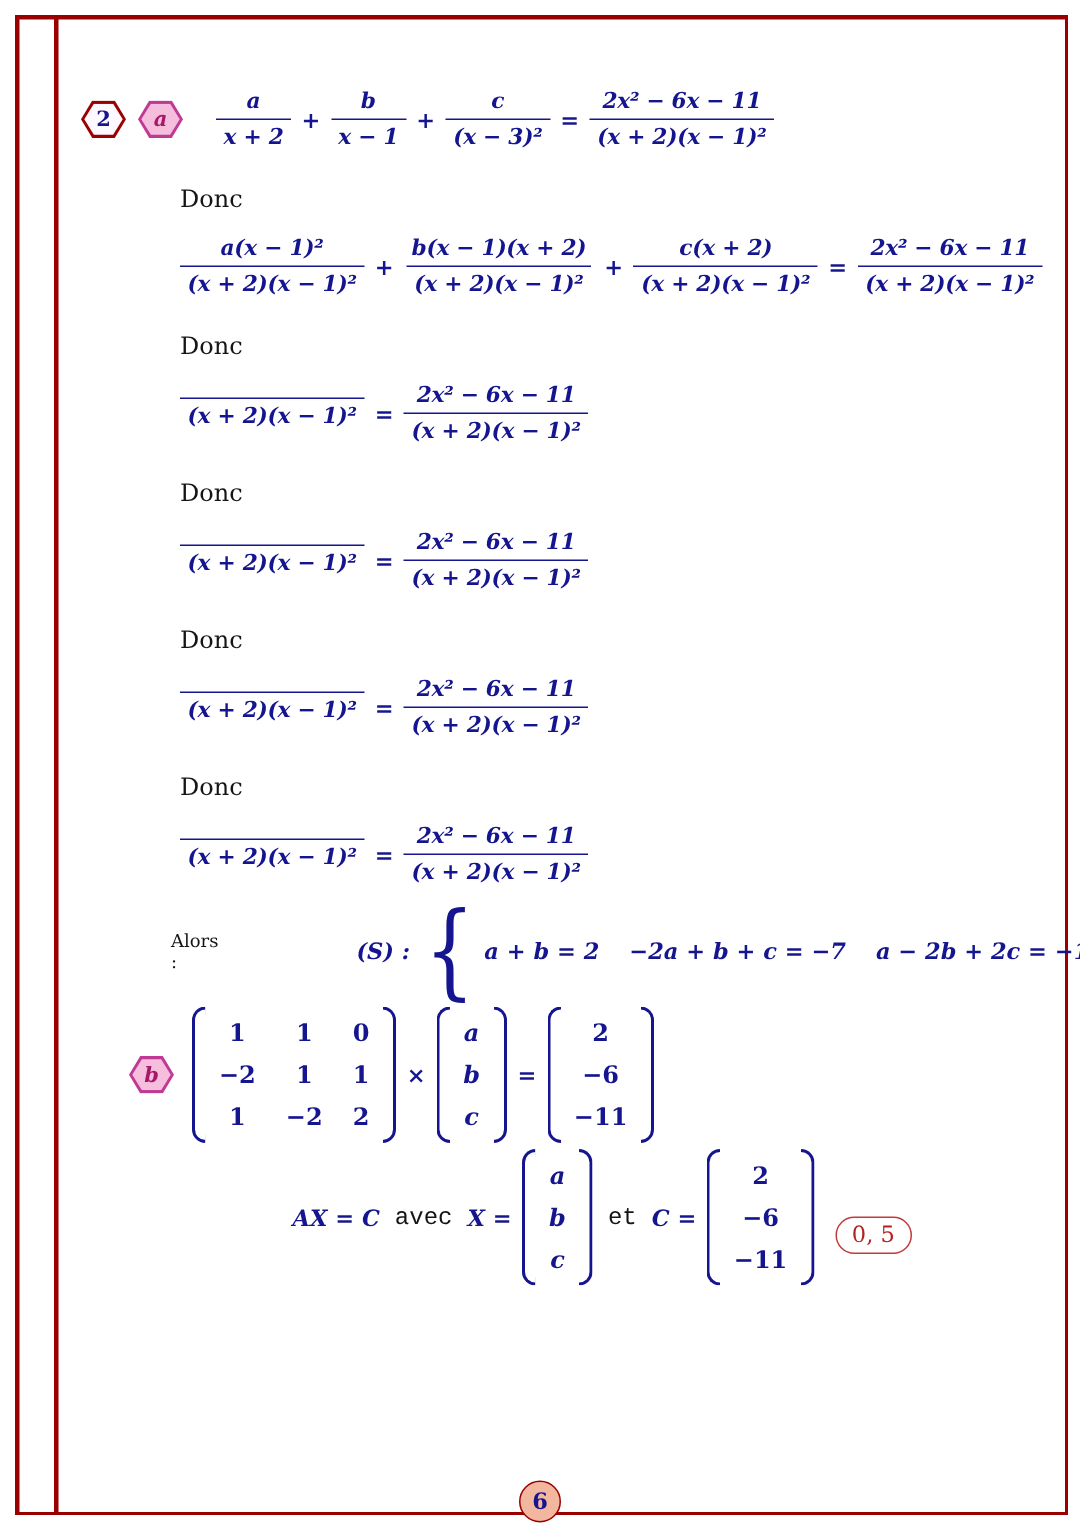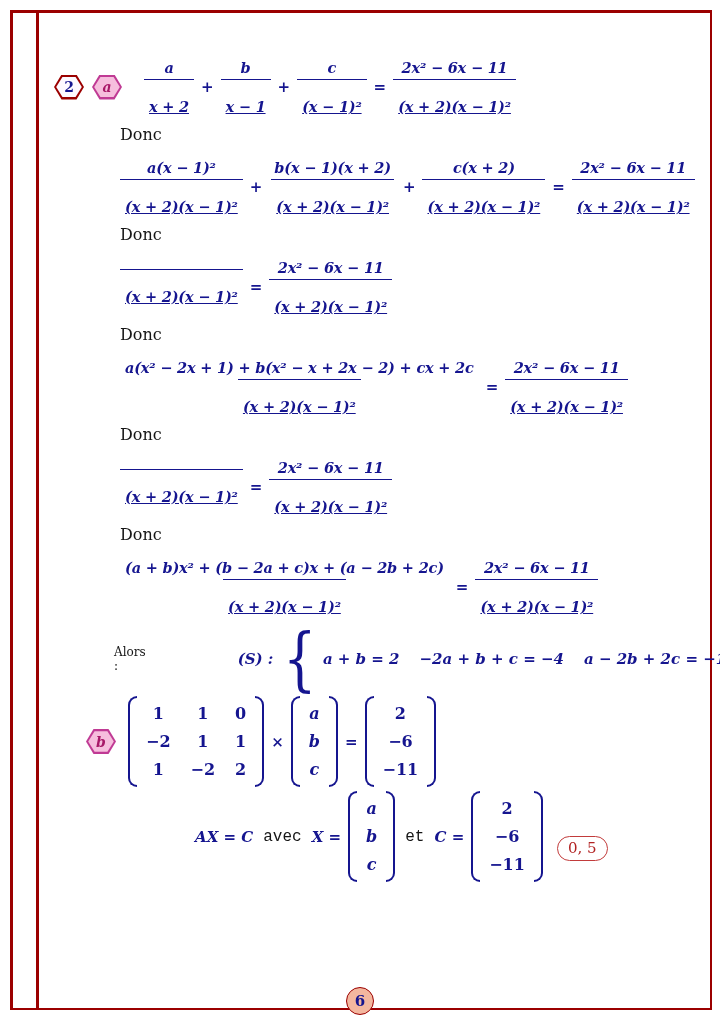--- a/index.html
+++ b/index.html
@@ -19,28 +19,28 @@
   .fl-right{right:8px;top:10px;bottom:8px;width:2.5px;}
   .fl-left-outer{left:10px;top:10px;bottom:8px;width:2.5px;}
   .fl-left-inner{left:36px;top:10px;bottom:8px;width:2.5px;}
 
   .content{position:absolute;left:38px;right:12px;top:12px;bottom:12px;}
 
   
   .row{display:flex;align-items:center;flex-wrap:nowrap;}
   .eq{display:flex;align-items:center;gap:7px;white-space:nowrap;}
 
-  .word{font-size:16px;color:#151515;margin:9px 0 9px 82px;}
+  .word{font-size:16px;color:#151515;margin:22px 0 9px 82px;}
   .wtok{font-size:16px;color:#151515;font-style:normal;margin:0 3px;white-space:nowrap;font-family:Liberation Mono, monospace;}
 
   .mtok{font-style:italic;font-weight:bold;font-size:15px;color:var(--navy);white-space:nowrap;}
 
   .frac{display:inline-flex;flex-direction:column;align-items:center;font-style:italic;font-weight:bold;font-size:14.5px;color:var(--navy);letter-spacing:-0.2px;}
   .frac .num{padding:1px 5px 3px;white-space:nowrap;}
-  .frac .den{border-top:1.6px solid var(--navy);padding:18px 5px 1px;white-space:nowrap;text-decoration:underline;}
+  .frac .den{border-top:1.6px solid var(--navy);padding:3px 5px 1px;white-space:nowrap;}
 
   .eq1-row{margin:46px 0 0 16px;gap:8px;}
   .eq-row{margin:14px 0 0 82px;text-align:right;}
   .alors-row{margin:14px 0 0 76px;display:flex;align-items:center;}
   .alors-row .word-inline{font-size:12px;color:#151515;}
   .sys-wrap{margin-left:92px;}
   .mrow{margin:8px 0 0 48px;display:flex;align-items:center;gap:12px;}
   .axc-row{margin:4px 0 0 157px;display:flex;align-items:center;}
 
   
@@ -101,21 +101,21 @@
             <span class="den">x + 2</span>
           </span>
           <span class="mtok">+</span>
           <span class="frac">
             <span class="num">b</span>
             <span class="den">x − 1</span>
           </span>
           <span class="mtok">+</span>
           <span class="frac">
             <span class="num">c</span>
-            <span class="den">(x − 1)²</span>
+            <span class="den">(x − 3)²</span>
           </span>
           <span class="mtok">=</span>
           <span class="frac">
             <span class="num">2x² − 6x − 11</span>
             <span class="den">(x + 2)(x − 1)²</span>
           </span>
         </div>
     </div>
 
     <div class="word">Donc</div>
@@ -152,66 +152,64 @@
         <span class="frac">
           <span class="num">2x² − 6x − 11</span>
           <span class="den">(x + 2)(x − 1)²</span>
         </span>
       </div>
 
     <div class="word">Donc</div>
 
     <div class="eq eq-row">
         <span class="frac">
-          <span class="num">a(x² − 2x + 1) + b(x² − x + 2x − 2) + cx + 2c</span>
-          <span class="den">(x + 2)(x − 1)²</span>
-        </span>
-        <span class="mtok">=</span>
-        <span class="frac">
-          <span class="num">2x² − 6x − 11</span>
-          <span class="den">(x + 2)(x − 1)²</span>
-        </span>
-      </div>
-
-    <div class="word">Donc</div>
-
-    <div class="eq eq-row">
-        <span class="frac">
-          <span class="den">(x + 2)(x − 1)²</span>
-        </span>
-        <span class="mtok">=</span>
-        <span class="frac">
-          <span class="num">2x² − 6x − 11</span>
-          <span class="den">(x + 2)(x − 1)²</span>
-        </span>
-      </div>
-
-    <div class="word">Donc</div>
-
-    <div class="eq eq-row">
-        <span class="frac">
-          <span class="num">(a + b)x² + (b − 2a + c)x + (a − 2b + 2c)</span>
+          <span class="den">(x + 2)(x − 1)²</span>
+        </span>
+        <span class="mtok">=</span>
+        <span class="frac">
+          <span class="num">2x² − 6x − 11</span>
+          <span class="den">(x + 2)(x − 1)²</span>
+        </span>
+      </div>
+
+    <div class="word">Donc</div>
+
+    <div class="eq eq-row">
+        <span class="frac">
+          <span class="den">(x + 2)(x − 1)²</span>
+        </span>
+        <span class="mtok">=</span>
+        <span class="frac">
+          <span class="num">2x² − 6x − 11</span>
+          <span class="den">(x + 2)(x − 1)²</span>
+        </span>
+      </div>
+
+    <div class="word">Donc</div>
+
+    <div class="eq eq-row">
+        <span class="frac">
           <span class="den">(x + 2)(x − 1)²</span>
         </span>
         <span class="mtok">=</span>
         <span class="frac">
           <span class="num">2x² − 6x − 11</span>
           <span class="den">(x + 2)(x − 1)²</span>
         </span>
       </div>
 
     <div class="alors-row">
       <span class="word-inline">Alors :</span>
       <div class="eq sys-wrap">
           <span class="mtok">(S) :</span>
           <span class="cases">
             <span class="brace">{</span>
             <span class="case-lines">
               <span class="mtok">a + b = 2</span>
-              <span class="mtok">−2a + b + c = −4</span>
+              <span class="mtok">−2a + b + c = −7</span>
               <span class="mtok">a − 2b + 2c = −11</span>
             </span>
           </span>
         </div>
       <span class="score-box">4 × 0,25</span>
     </div>
 
     <div class="mrow">
       <span class="hex hex-p">
           <span class="hex-label">b</span>

